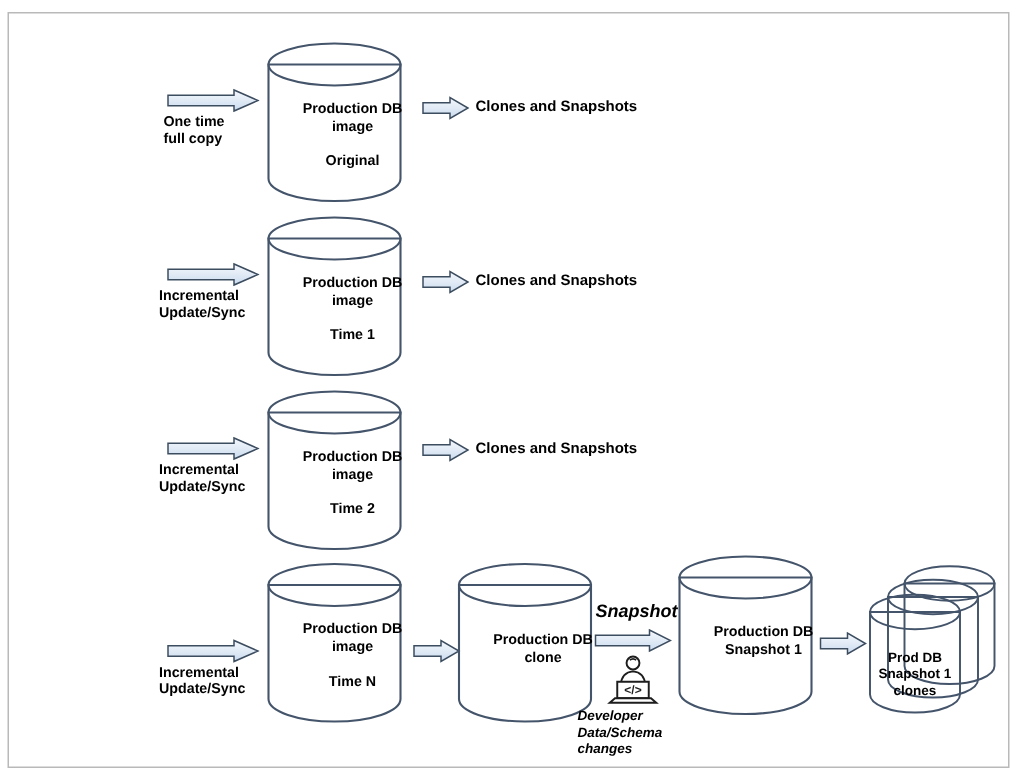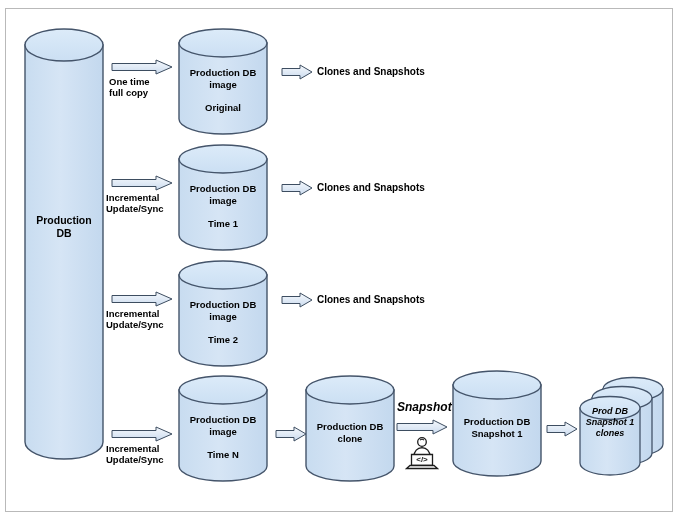--- a/index.html
+++ b/index.html
@@ -35,21 +35,21 @@
   }
   .cyl svg {
     display: block;
     position: absolute;
     left: 0;
     top: 0;
     overflow: visible;
   }
   .cyl-label {
     position: absolute;
-    left: 0;
+    left: 12px;
     width: 100%;
     text-align: center;
     font-weight: bold;
     color: #000000;
     line-height: 1.22;
     z-index: 3;
     pointer-events: none;
   }
   
   .txt {
@@ -75,39 +75,20 @@
     position: absolute;
   }
   .devicon svg { display: block; }
 </style>
 </head>
 <body>
 
 <div id="canvas">
   <div class="frame"></div>
 
-  <div class="cyl" style="left:24px; top:28px; width:80px; height:448px;">
-    <svg width="80" height="448" viewBox="0 0 80 448" preserveAspectRatio="none" aria-hidden="true">
-      <defs>
-        <linearGradient id="gBody" x1="0" y1="0" x2="1" y2="0">
-          <stop offset="0%" stop-color="#c8dcf0"></stop>
-          <stop offset="45%" stop-color="#d6e5f5"></stop>
-          <stop offset="100%" stop-color="#c3d8ee"></stop>
-        </linearGradient>
-        <linearGradient id="gTop" x1="0" y1="0" x2="0" y2="1">
-          <stop offset="0%" stop-color="#dcebf9"></stop>
-          <stop offset="100%" stop-color="#cbdff3"></stop>
-        </linearGradient>
-      </defs>
-      <path d="M 1,17 L 1,414 A 39,17 0 0 0 79,414 L 79,17 Z" fill="url(#gBody)" stroke="#44546a" stroke-width="1.4"></path>
-      <ellipse cx="40" cy="17" rx="39" ry="16" fill="url(#gTop)" stroke="#44546a" stroke-width="1.4"></ellipse>
-    </svg>
-    <div class="cyl-label" style="top:186px; font-size:10.5px; white-space:pre-line;">Production
-DB</div>
-  </div>
 
   <div class="arrow" style="left:111px; top:59px; width:62px; height:16px;">
     <svg width="62" height="16" viewBox="0 0 62 16" aria-hidden="true">
       <defs>
         <linearGradient id="gArr" x1="0" y1="0" x2="0" y2="1">
           <stop offset="0%" stop-color="#f4f8fc"></stop>
           <stop offset="55%" stop-color="#dfe9f5"></stop>
           <stop offset="100%" stop-color="#c9daee"></stop>
         </linearGradient>
       </defs>
@@ -236,20 +217,23 @@
       <path d="M 19.9,4.1 Q 22,2.4 24.1,4.1" fill="none" stroke="#1d1d1d" stroke-width="1.2"></path>
 
       <path d="M 13.8,20.5 Q 14.6,12.2 22,11.6 Q 29.4,12.2 30.2,20.5" fill="none" stroke="#1d1d1d" stroke-width="1.3"></path>
 
       <path d="M 11.5,18.5 L 32.5,18.5 L 32.5,29.5 L 11.5,29.5 Z" fill="#ffffff" stroke="#1d1d1d" stroke-width="1.3"></path>
       <text x="22" y="26.4" font-family="Liberation Sans, sans-serif" font-size="8" font-weight="bold" text-anchor="middle" fill="#1d1d1d">&lt;/&gt;</text>
 
       <path d="M 6.5,32.5 L 37.5,32.5 L 34,29.5 L 10,29.5 Z" fill="#ffffff" stroke="#1d1d1d" stroke-width="1.3"></path>
     </svg>
   </div>
+  <div class="txt txt-italic center" style="left:385px; top:472px; width:74px; font-size:9px;">Developer
+Data/Schema
+changes</div>
 
   <div class="cyl" style="left:452px; top:370px; width:90px; height:106px;">
     <svg width="90" height="106" viewBox="0 0 90 106" aria-hidden="true">
       <path d="M 1,15 L 1,91 A 44,15 0 0 0 89,91 L 89,15 Z" fill="url(#gBody)" stroke="#44546a" stroke-width="1.4"></path>
       <ellipse cx="45" cy="15" rx="44" ry="14" fill="url(#gTop)" stroke="#44546a" stroke-width="1.4"></ellipse>
     </svg>
     <div class="cyl-label" style="top:46px; font-size:9.5px; white-space:pre-line;">Production DB
 Snapshot 1</div>
   </div>
 
@@ -264,18 +248,18 @@
 
       <path d="M 25,17 L 25,72 A 30,12 0 0 0 85,72 L 85,17 Z" fill="url(#gBody)" stroke="#44546a" stroke-width="1.3"></path>
       <ellipse cx="55" cy="17" rx="30" ry="11.5" fill="url(#gTop)" stroke="#44546a" stroke-width="1.3"></ellipse>
 
       <path d="M 14,26 L 14,81 A 30,12 0 0 0 74,81 L 74,26 Z" fill="url(#gBody)" stroke="#44546a" stroke-width="1.3"></path>
       <ellipse cx="44" cy="26" rx="30" ry="11.5" fill="url(#gTop)" stroke="#44546a" stroke-width="1.3"></ellipse>
 
       <path d="M 2,36 L 2,91 A 30,12 0 0 0 62,91 L 62,36 Z" fill="url(#gBody)" stroke="#44546a" stroke-width="1.3"></path>
       <ellipse cx="32" cy="36" rx="30" ry="11.5" fill="url(#gTop)" stroke="#44546a" stroke-width="1.3"></ellipse>
     </svg>
-    <div class="cyl-label" style="top:34px; left:2px; width:60px; font-size:9px; white-space:pre-line;font-style:italic;">Prod DB
+    <div class="cyl-label" style="top:61px; left:2px; width:60px; font-size:9px; white-space:pre-line;">Prod DB
 Snapshot 1
 clones</div>
   </div>
 
 </div>
 
 </body></html>

